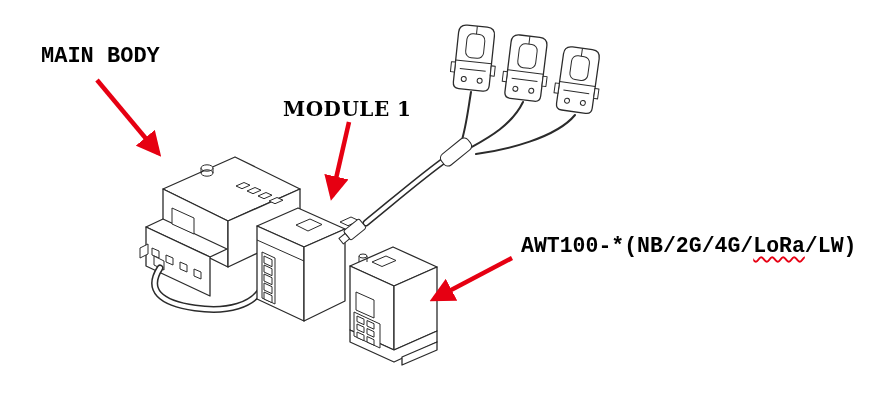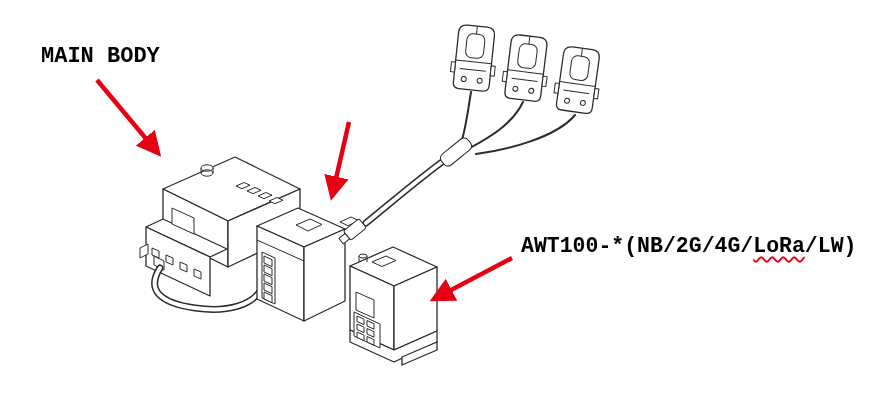--- a/index.html
+++ b/index.html
@@ -170,16 +170,17 @@
 
     <g>
       <line class="arrow" x1="97" y1="80" x2="158" y2="153" marker-end="url(#arrowhead)"></line>
       <line class="arrow" x1="349" y1="122" x2="332" y2="196" marker-end="url(#arrowhead)"></line>
       <line class="arrow" x1="512" y1="258" x2="434" y2="299" marker-end="url(#arrowhead)"></line>
     </g>
   </svg>
 
   <div class="label label-main-body">MAIN BODY</div>
 
+  <div class="label label-module1">MODULE 1</div>
 
   <div class="label label-awt100"><span>AWT100-*(NB/2G/4G/</span><span class="lora">LoRa</span><span>/LW)</span></div>
 
 </div>
 
 </body></html>

